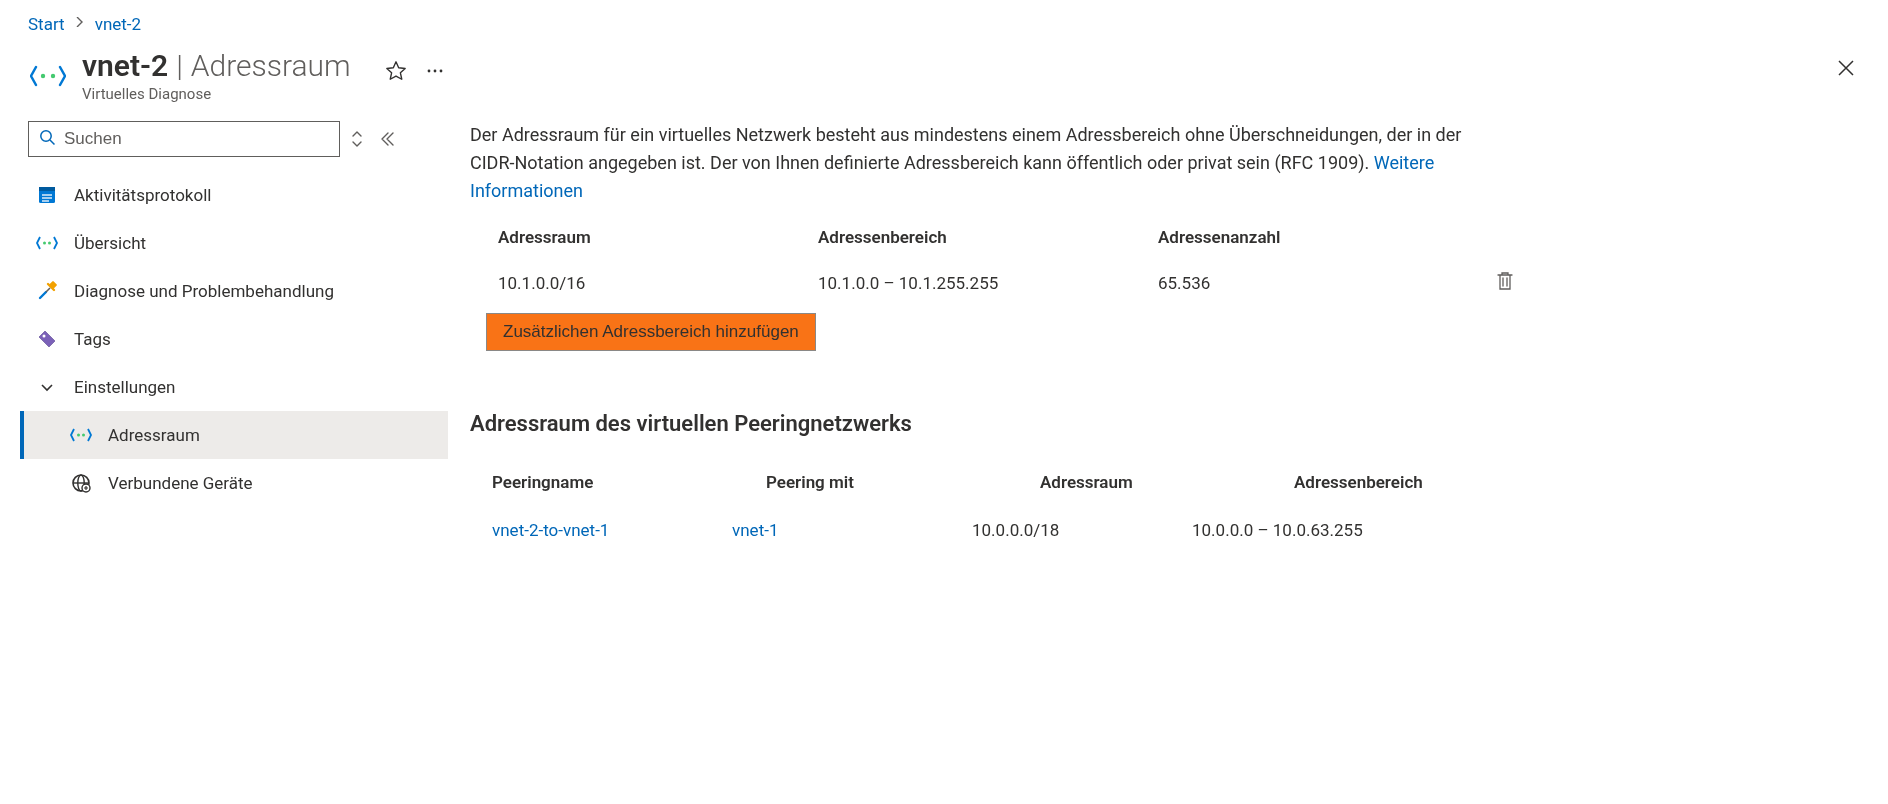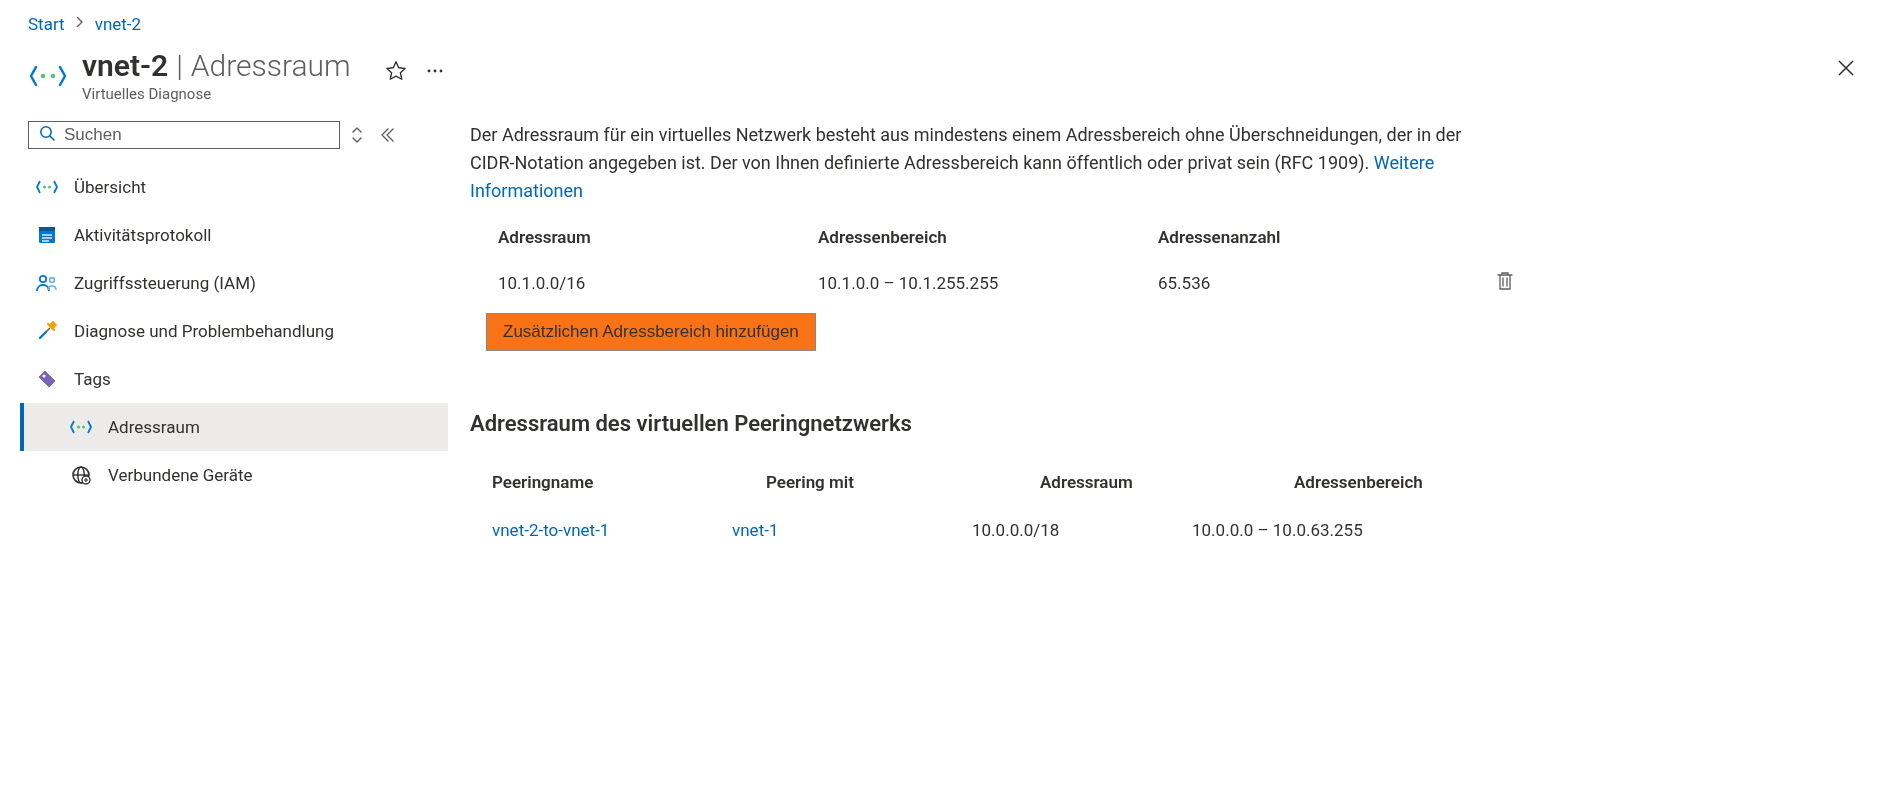--- a/index.html
+++ b/index.html
@@ -44,21 +44,21 @@
 
   .body-row { display: flex; padding: 18px 0 0 20px; }
 
   
   .sidebar { width: 428px; flex: 0 0 428px; }
   .search-row { display: flex; align-items: center; gap: 10px; padding: 0 8px 14px 8px; }
   .search-box {
     flex: 0 0 312px;
     display: flex; align-items: center;
     border: 1px solid #605e5c;
-    height: 28px;
+    height: 36px;
     padding: 0 10px;
     gap: 8px;
     background: #fff;
   }
   .search-box input {
     border: none; outline: none; flex: 1; font-size: 17px; color: #323130;
     background: transparent;
   }
   .search-box input::placeholder { color: #605e5c; }
   .search-tools { display: flex; gap: 14px; color: #605e5c; }
@@ -188,71 +188,68 @@
           <svg width="16" height="14" viewBox="0 0 16 14">
               <path d="M10 1 L4 7 L10 13 M15 1 L9 7 L15 13" stroke="#605e5c" stroke-width="1.4" fill="none" stroke-linecap="round" stroke-linejoin="round"></path>
             </svg>
         </span>
       </div>
     </div>
 
     <ul class="nav">
       <li>
         <span class="nav-icon">
-          <svg width="22" height="16" viewBox="0 0 22 16">
-              <path d="M4 2 L1 8 L4 14" fill="none" stroke="#0078d4" stroke-width="1.8"></path>
-              <path d="M18 2 L21 8 L18 14" fill="none" stroke="#0078d4" stroke-width="1.8"></path>
-              <circle cx="8.5" cy="8" r="1.5" fill="#44c96f"></circle>
-              <circle cx="13.5" cy="8" r="1.5" fill="#44c96f"></circle>
-            </svg>
-        </span>
-        <span>Übersicht</span>
-      </li>
-      <li>
-        <span class="nav-icon">
           <svg width="20" height="20" viewBox="0 0 20 20">
               <rect x="2" y="2" width="16" height="16" rx="1.5" fill="#0078d4"></rect>
               <rect x="2" y="2" width="16" height="4" fill="#005a9e"></rect>
               <line x1="5" y1="10" x2="15" y2="10" stroke="#fff" stroke-width="1.3"></line>
               <line x1="5" y1="13" x2="15" y2="13" stroke="#fff" stroke-width="1.3"></line>
               <line x1="5" y1="16" x2="12" y2="16" stroke="#fff" stroke-width="1.3"></line>
             </svg>
         </span>
         <span>Aktivitätsprotokoll</span>
       </li>
       <li>
         <span class="nav-icon">
-          <svg width="22" height="20" viewBox="0 0 22 20">
-              <circle cx="7" cy="6" r="3.2" fill="none" stroke="#0078d4" stroke-width="1.8"></circle>
-              <path d="M1 18 C1 13 5 12 7 12 C9 12 13 13 13 18" fill="none" stroke="#0078d4" stroke-width="1.8"></path>
-              <circle cx="16" cy="7" r="2.4" fill="none" stroke="#69afe5" stroke-width="1.6"></circle>
-              <path d="M12 17 C12 14 14 13 16 13 C18 13 20 14 20 17" fill="none" stroke="#69afe5" stroke-width="1.6"></path>
-            </svg>
-        </span>
-        <span>Zugriffssteuerung (IAM)</span>
+          <svg width="22" height="16" viewBox="0 0 22 16">
+              <path d="M4 2 L1 8 L4 14" fill="none" stroke="#0078d4" stroke-width="1.8"></path>
+              <path d="M18 2 L21 8 L18 14" fill="none" stroke="#0078d4" stroke-width="1.8"></path>
+              <circle cx="8.5" cy="8" r="1.5" fill="#44c96f"></circle>
+              <circle cx="13.5" cy="8" r="1.5" fill="#44c96f"></circle>
+            </svg>
+        </span>
+        <span>Übersicht</span>
       </li>
       <li>
         <span class="nav-icon">
           <svg width="20" height="20" viewBox="0 0 20 20">
               <path d="M3 17 L9 11" stroke="#0078d4" stroke-width="2.4" stroke-linecap="round"></path>
               <path d="M11 3 L17 9" stroke="#f2a100" stroke-width="2.4" stroke-linecap="round"></path>
               <path d="M9 11 L13 7" stroke="#605e5c" stroke-width="1.6"></path>
               <rect x="13" y="1" width="6" height="6" rx="1" transform="rotate(45 16 4)" fill="#f2a100"></rect>
             </svg>
         </span>
         <span>Diagnose und Problembehandlung</span>
       </li>
       <li>
         <span class="nav-icon">
           <svg width="20" height="20" viewBox="0 0 20 20">
               <path d="M2 8 L8 2 L18 12 L12 18 Z" fill="#7b61b8" stroke="#5b4690" stroke-width="0.6"></path>
               <circle cx="7" cy="7" r="1.5" fill="#fff"></circle>
             </svg>
         </span>
         <span>Tags</span>
+      </li>
+      <li class="group">
+        <span class="nav-icon">
+          <svg width="14" height="14" viewBox="0 0 14 14">
+              <path d="M2 5 L7 10 L12 5" fill="none" stroke="#323130" stroke-width="1.6"></path>
+            </svg>
+        </span>
+        <span>Einstellungen</span>
       </li>
       <li class="sub selected">
         <span class="nav-icon">
           <svg width="22" height="16" viewBox="0 0 22 16">
               <path d="M4 2 L1 8 L4 14" fill="none" stroke="#0078d4" stroke-width="1.8"></path>
               <path d="M18 2 L21 8 L18 14" fill="none" stroke="#0078d4" stroke-width="1.8"></path>
               <circle cx="8.5" cy="8" r="1.5" fill="#44c96f"></circle>
               <circle cx="13.5" cy="8" r="1.5" fill="#44c96f"></circle>
             </svg>
         </span>

